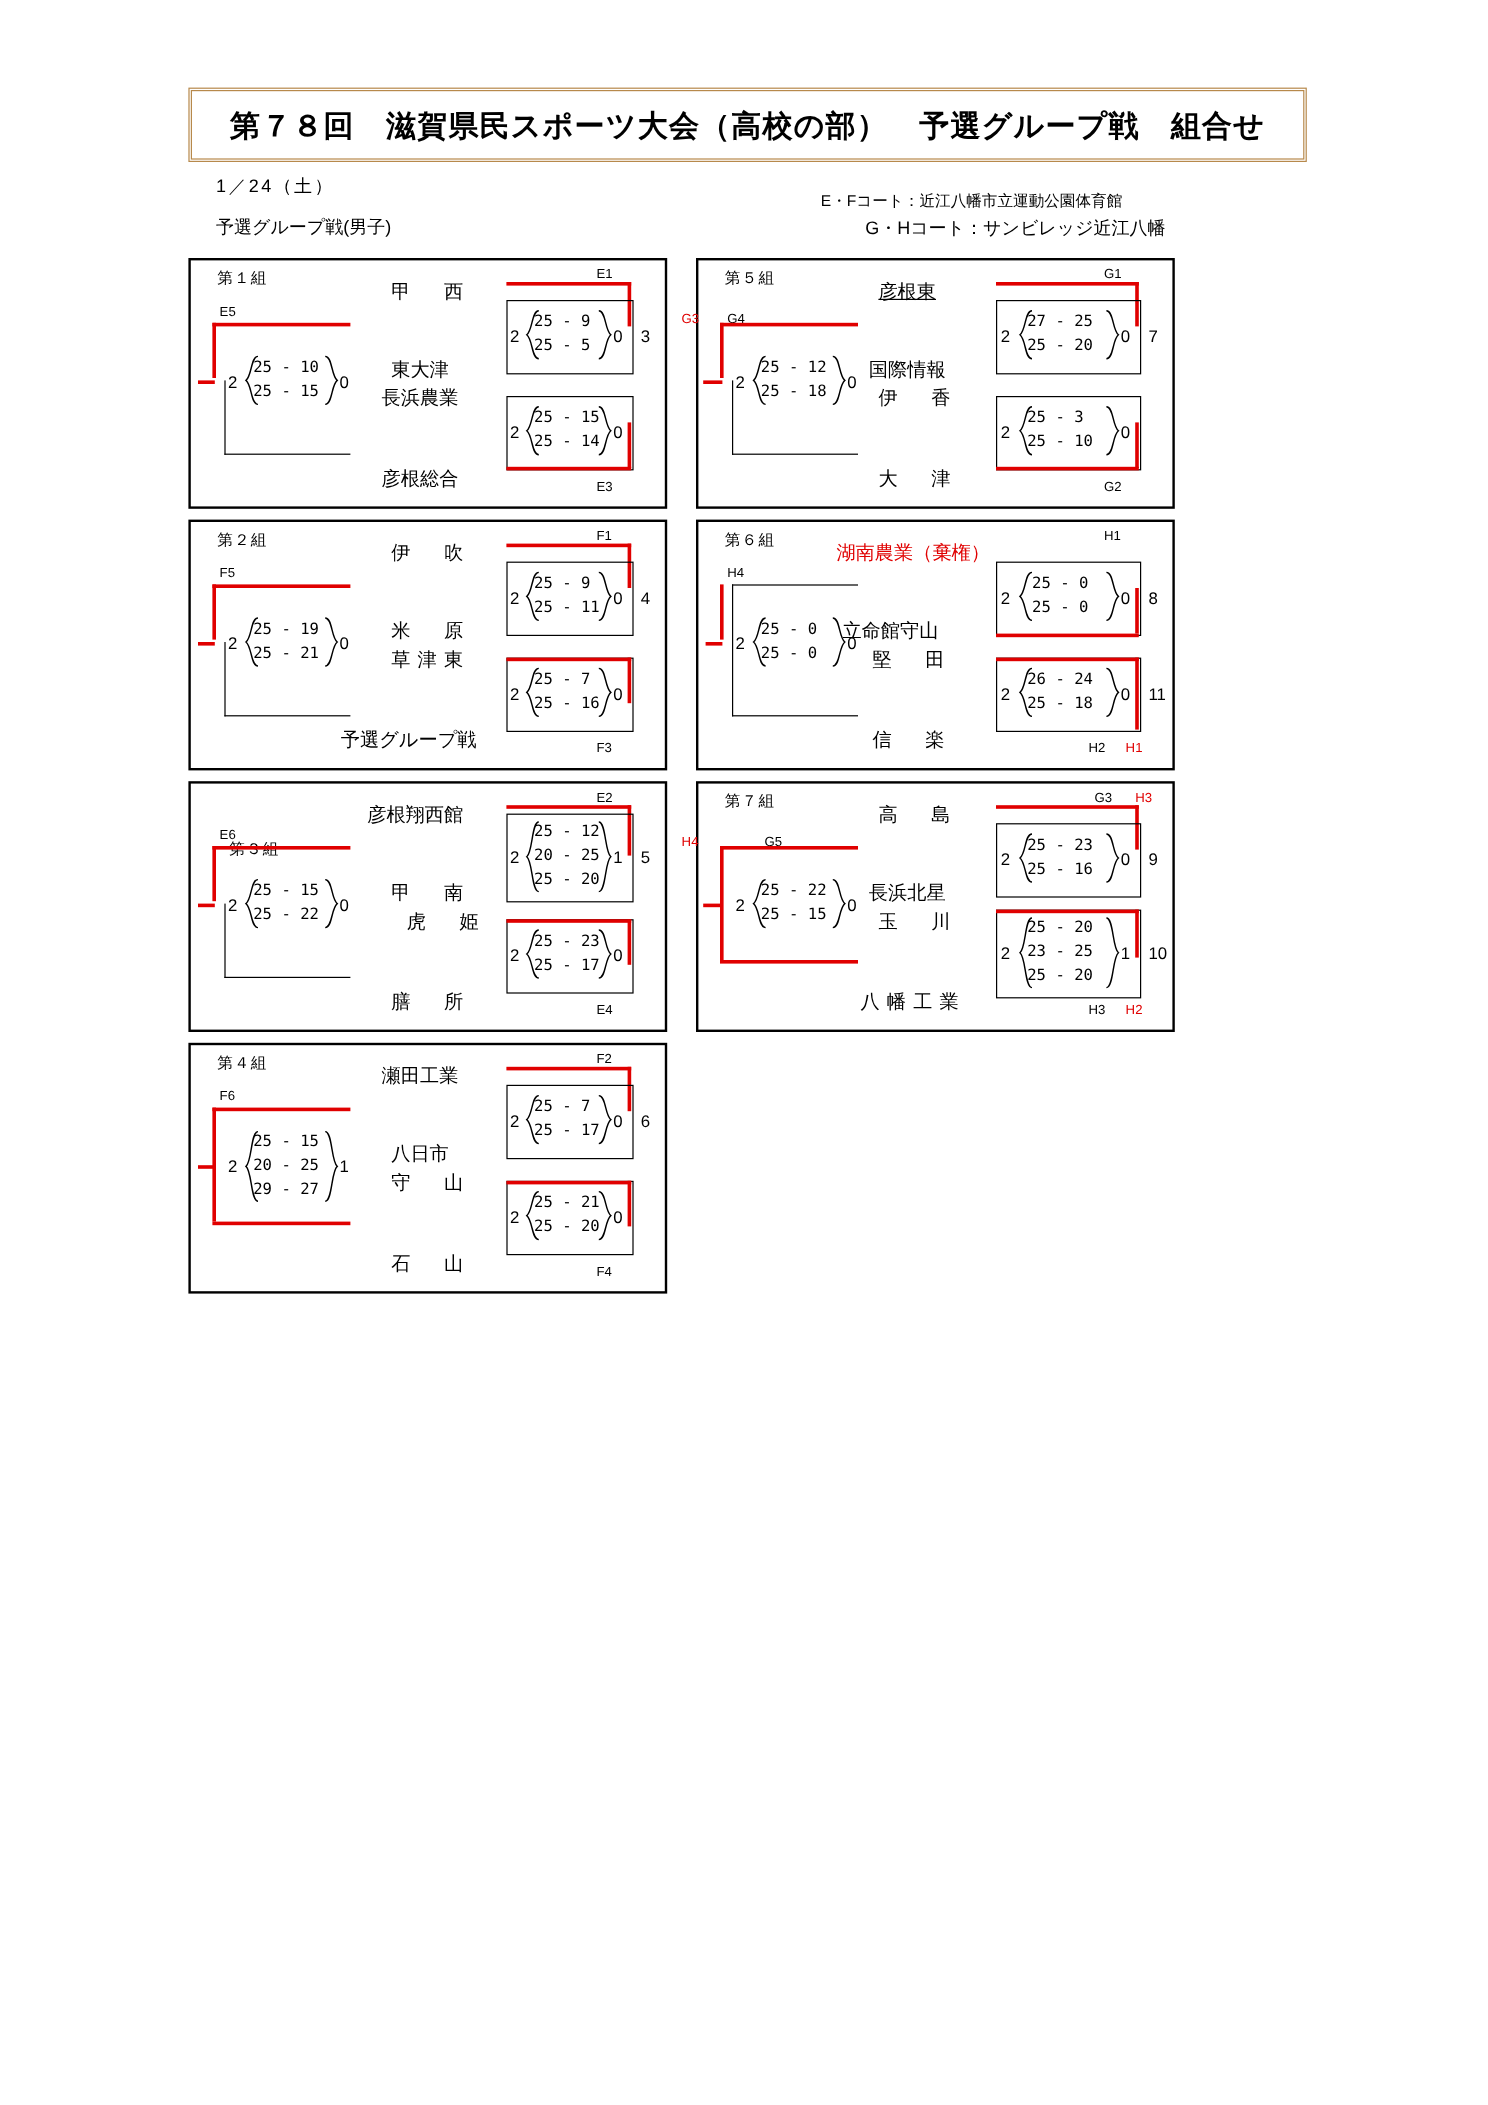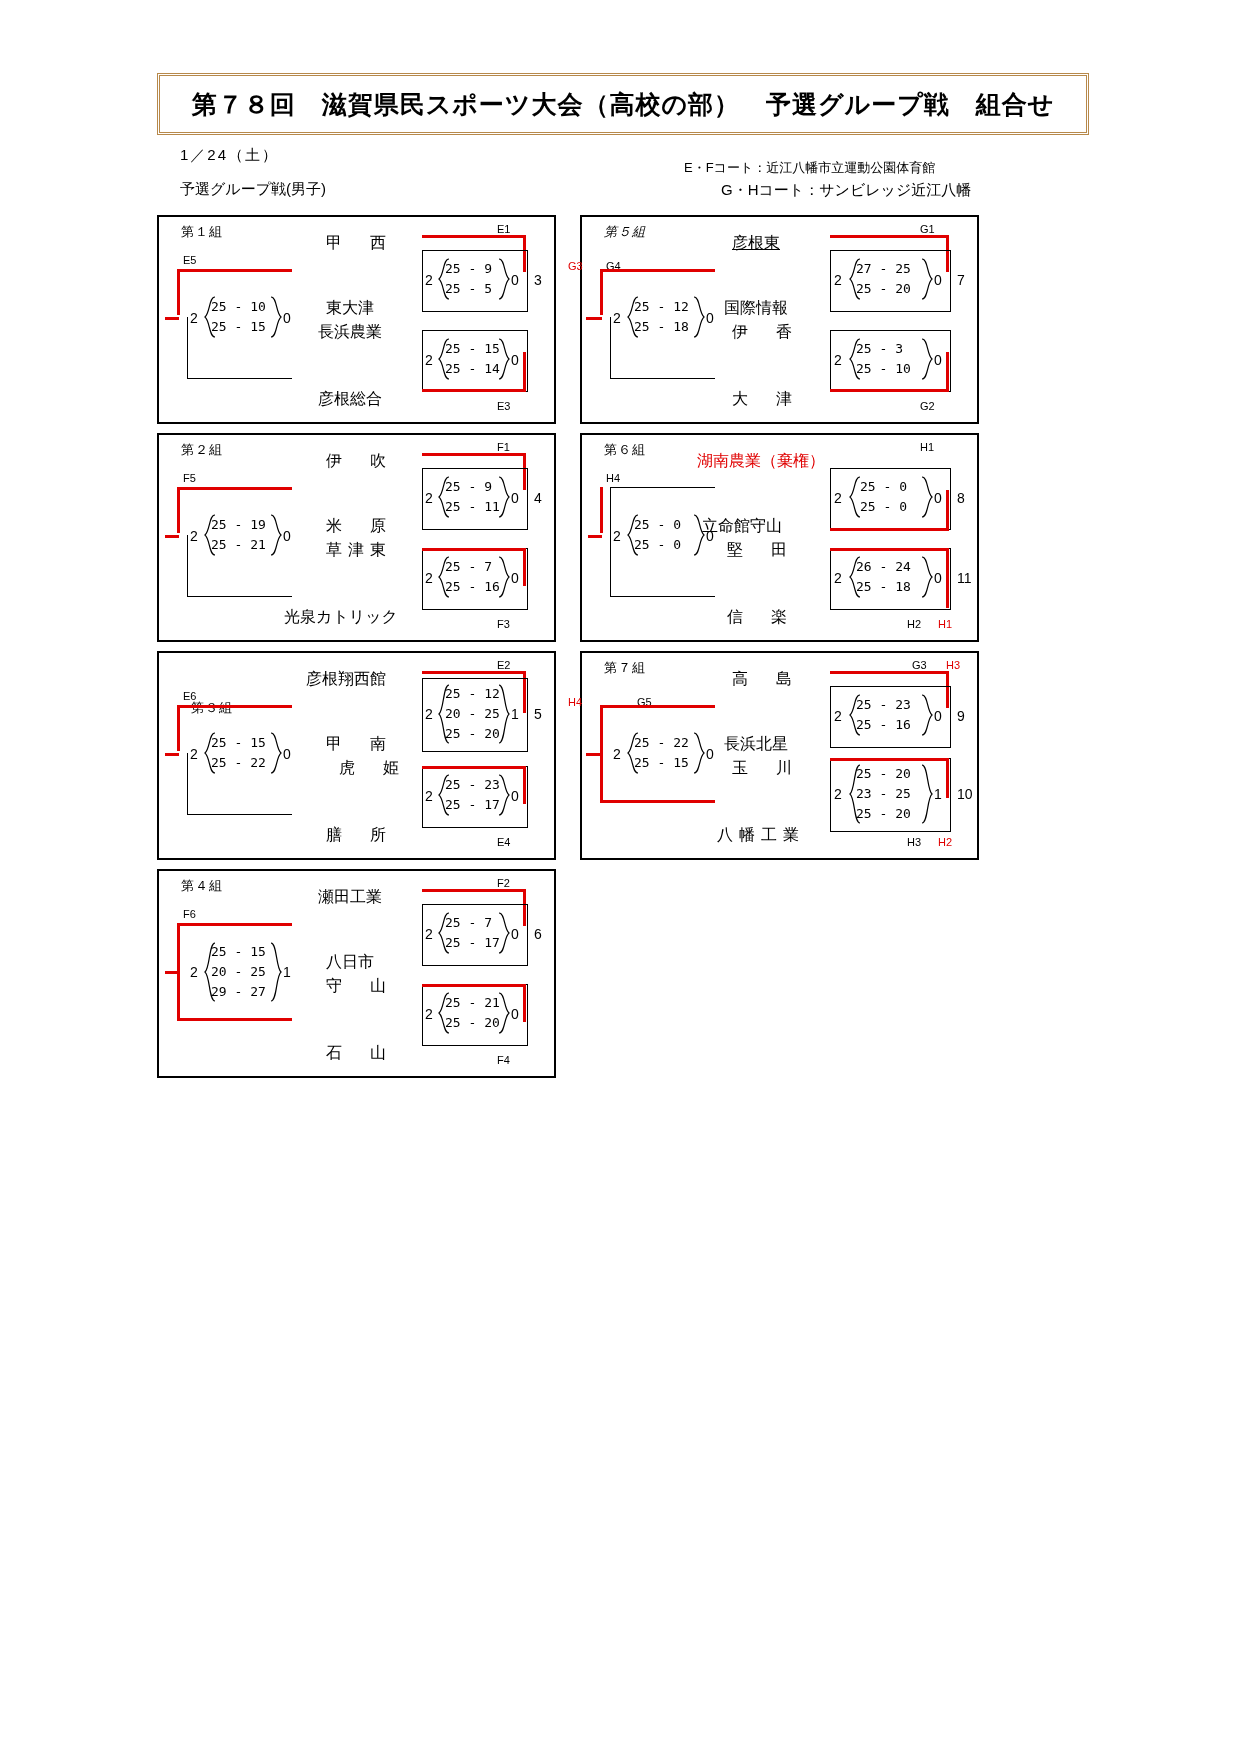--- a/index.html
+++ b/index.html
@@ -130,21 +130,21 @@
 
   <div class="gbox" style="left:157px;top:433px;width:395px;height:205px;">
     <div class="gtitle" style="left:22px;top:6px;">第２組</div>
     <div class="code" style="left:24px;top:37px;">F5</div>
     <div class="code" style="left:338px;top:6px;">F1</div>
     <div class="code" style="left:338px;top:183px;">F3</div>
 
     <div class="team wide" style="left:167px;top:16px;">伊　吹</div>
     <div class="team wide" style="left:167px;top:81px;">米　原</div>
     <div class="team wide" style="left:167px;top:105px;">草津東</div>
-    <div class="team" style="left:125px;top:172px;">光泉カトリック</div>
+    <div class="team" style="left:125px;top:172px;">予選グループ戦</div>
 
     <div class="rline v" style="left:18px;top:52px;height:46px;"></div>
     <div class="rline h" style="left:18px;top:52px;width:115px;"></div>
     <div class="vline" style="left:28px;top:100px;height:62px;"></div>
     <div class="hline" style="left:28px;top:161px;width:105px;"></div>
     <div class="hline" style="left:6px;top:100px;width:14px;background:#e00000;height:3px;"></div>
 
     <div class="num" style="left:31px;top:93px;">2</div>
     <div class="num" style="left:124px;top:93px;">0</div>
     <svg class="brace-svg" style="left:44px;top:78px;" width="80" height="44" viewBox="0 0 80 44">
@@ -279,21 +279,21 @@
     <div class="num" style="left:352px;top:135px;">0</div>
     <svg class="brace-svg" style="left:278px;top:120px;" width="74" height="44" viewBox="0 0 74 44">
       <path d="M12 2 C6 2 7 18 2 22 C7 26 6 42 12 42" stroke="#000" fill="none" stroke-width="1.2"></path>
       <path d="M62 2 C68 2 67 18 72 22 C67 26 68 42 62 42" stroke="#000" fill="none" stroke-width="1.2"></path>
     </svg>
     <div class="scoreline" style="left:286px;top:124px;">25 - 21</div>
     <div class="scoreline" style="left:286px;top:144px;">25 - 20</div>
   </div>
 
   <div class="gbox" style="left:580px;top:215px;width:395px;height:205px;">
-    <div class="gtitle" style="left:22px;top:6px;font-style:italic;">第５組</div>
+    <div class="gtitle" style="left:22px;top:6px;">第５組</div>
     <div class="code red" style="left:-14px;top:43px;">G3</div>
     <div class="code" style="left:24px;top:43px;">G4</div>
     <div class="code" style="left:338px;top:6px;">G1</div>
     <div class="code" style="left:338px;top:183px;">G2</div>
 
     <div class="team" style="left:150px;top:16px;text-decoration:underline;">彦根東</div>
     <div class="team" style="left:142px;top:81px;">国際情報</div>
     <div class="team wide" style="left:150px;top:105px;">伊　香</div>
     <div class="team wide" style="left:150px;top:172px;">大　津</div>
 

